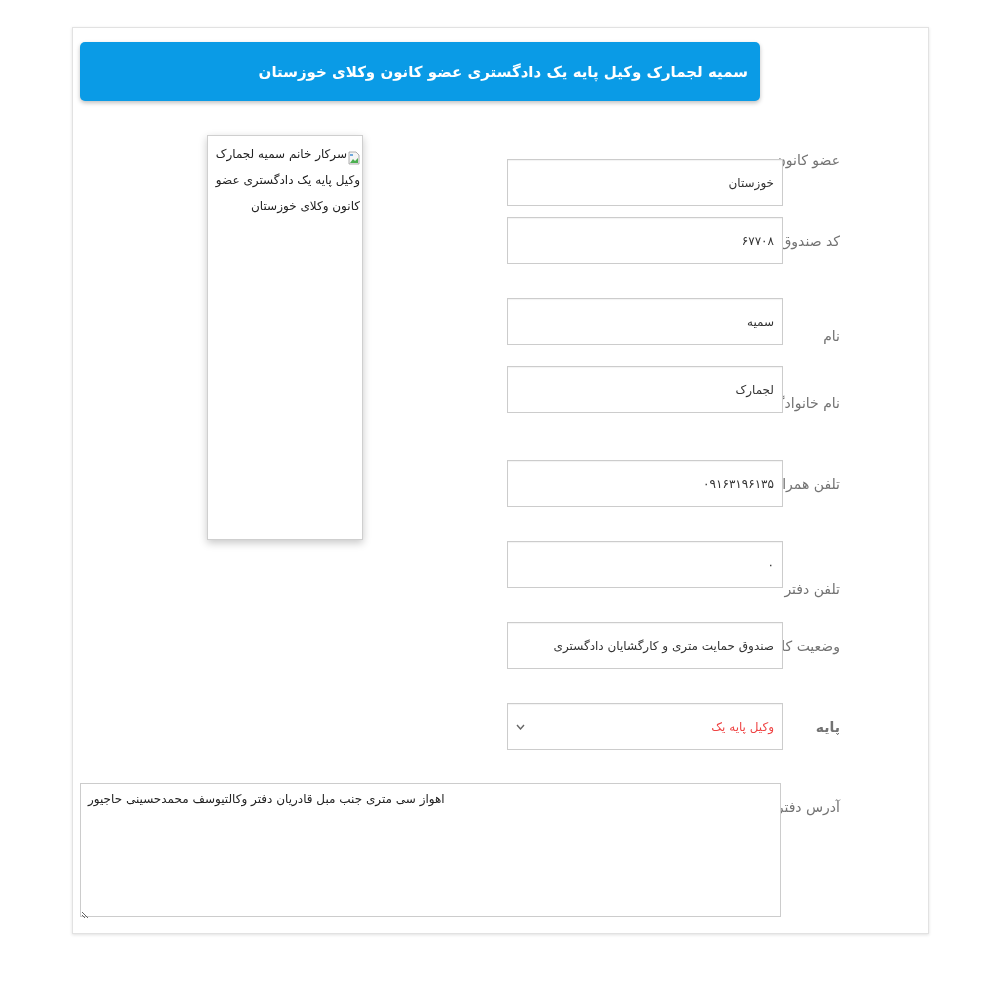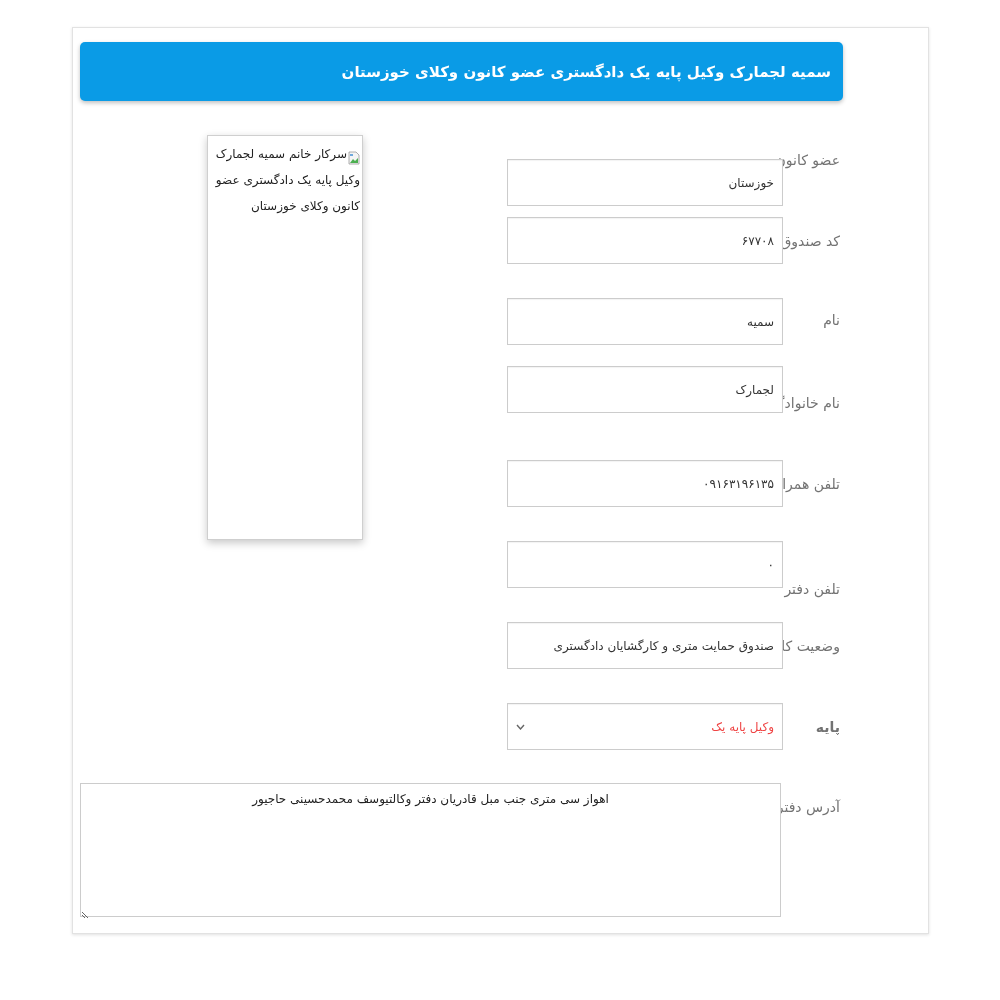--- a/index.html
+++ b/index.html
@@ -13,21 +13,21 @@
       position: absolute;
       left: 72px; top: 27px;
       width: 857px; height: 907px;
       border: 1px solid #e2e2e2;
       box-shadow: 0 1px 3px rgba(0,0,0,0.12);
       background: #fff;
     }
     .header {
       position: absolute;
       left: 80px; top: 42px;
-      width: 763px; height: 59px;
+      width: 680px; height: 59px;
       background: #0a9be6;
       border-radius: 5px;
       box-shadow: 0 2px 4px rgba(0,0,0,0.25);
       direction: rtl;
       display: flex; align-items: center;
       padding-right: 12px;
     }
     .header-title {
       color: #fff;
       font-size: 15px;
@@ -88,21 +88,21 @@
     .textarea {
       position: absolute;
       left: 80px; top: 783px;
       width: 701px; height: 134px;
       border: 1px solid #cccccc;
       background: #fff;
       direction: rtl;
       font-size: 12px;
       color: #222;
       padding: 8px 7px;
-      text-align: center;
+      text-align: left;
     }
     .resize-handle {
       position: absolute;
       left: 1px; bottom: 1px;
       width: 8px; height: 8px;
     }
   </style>
 </head>
 <body>
 
@@ -125,21 +125,21 @@
 <div class="field-label" style="top:152px;">عضو کانون</div>
 <div class="field-input" style="top:136px;margin-top:23px;">
   <span>خوزستان</span>
 </div>
 
 <div class="field-label" style="top:233px;">کد صندوق</div>
 <div class="field-input" style="top:217px;">
   <span>۶۷۷۰۸</span>
 </div>
 
-<div class="field-label" style="top:312px;">نام</div>
+<div class="field-label" style="top:328px;">نام</div>
 <div class="field-input" style="top:298px;">
   <span>سمیه</span>
 </div>
 
 <div class="field-label" style="top:395px;">نام خانوادگی</div>
 <div class="field-input" style="top:366px;">
   <span>لجمارک</span>
 </div>
 
 <div class="field-label" style="top:476px;">تلفن همراه</div>

